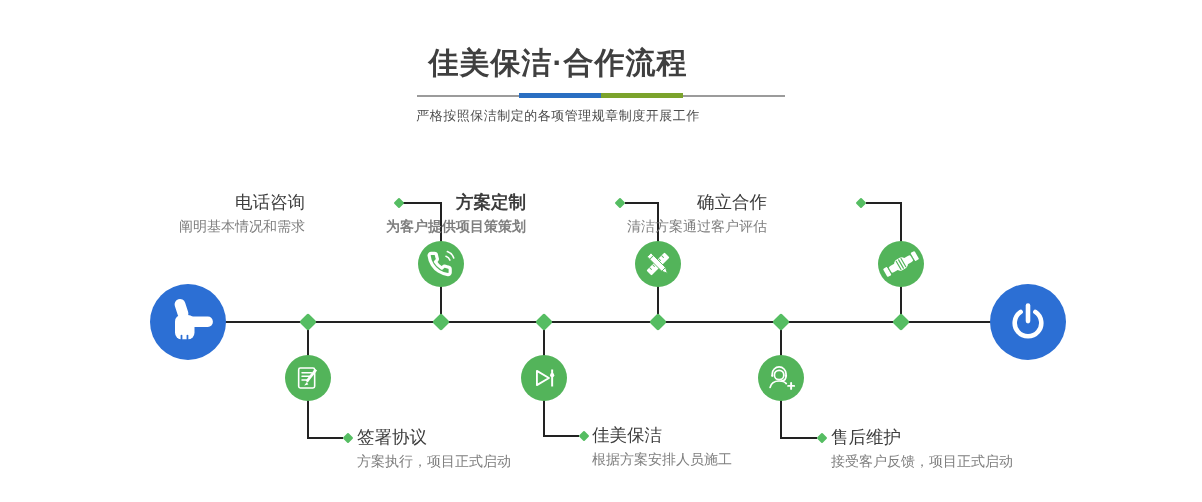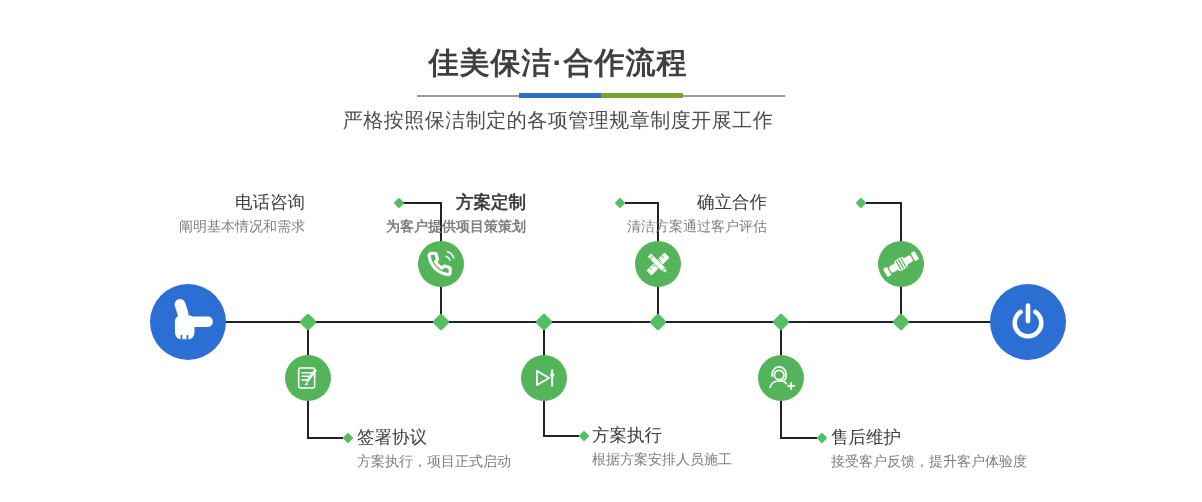--- a/index.html
+++ b/index.html
@@ -4,21 +4,21 @@
 <style>
   html,body{margin:0;padding:0;background:#fff;}
   body{width:1202px;height:502px;font-family:"Liberation Sans",sans-serif;}
   .stage{position:relative;width:1116px;height:502px;overflow:hidden;background:#fff;}
   .title{position:absolute;top:47px;left:0;width:100%;text-align:center;font-size:30px;font-weight:bold;color:#3f3f3f;letter-spacing:1px;line-height:32px;}
   .divider{position:absolute;top:93px;left:417px;width:368px;height:5px;}
   .divider .base{position:absolute;top:2px;left:0;width:100%;height:2px;background:#9b9b9b;}
   .divider .seg{position:absolute;top:0;height:5px;}
   .divider .seg.blue{left:102px;width:82px;background:#2a6fc2;}
   .divider .seg.green{left:184px;width:82px;background:#7ba32c;}
-  .subtitle{position:absolute;top:107px;left:0;width:100%;text-align:center;font-size:20px;color:#4c4c4c;letter-spacing:0.5px;}
+  .subtitle{position:absolute;top:107px;left:0;width:100%;text-align:center;font-size:13px;color:#4c4c4c;letter-spacing:0.5px;}
   .wires{position:absolute;top:0;left:0;}
   .node{position:absolute;border-radius:50%;display:flex;align-items:center;justify-content:center;}
   .node.green{width:46px;height:46px;background:#53b45a;}
   .node.blue{width:76px;height:76px;background:#2c6fd4;}
   .lbl{position:absolute;}
   .lbl .t{font-size:17.5px;color:#3c3c3c;line-height:20px;}
   .lbl .d{font-size:14px;color:#7e7e7e;line-height:18px;margin-top:5px;}
   .lbl.top{text-align:right;}
 </style>
 </head>
@@ -178,21 +178,21 @@
   </div>
   <div class="lbl top" style="right:349px;top:192px;">
     <div class="t">确立合作</div>
     <div class="d">清洁方案通过客户评估</div>
   </div>
   <div class="lbl bottom" style="left:357px;top:427px;">
     <div class="t">签署协议</div>
     <div class="d">方案执行，项目正式启动</div>
   </div>
   <div class="lbl bottom" style="left:592px;top:425px;">
-    <div class="t">方案执行</div>
+    <div class="t">佳美保洁</div>
     <div class="d">根据方案安排人员施工</div>
   </div>
   <div class="lbl bottom" style="left:831px;top:427px;">
     <div class="t">售后维护</div>
-    <div class="d">接受客户反馈，提升客户体验度</div>
+    <div class="d">接受客户反馈，项目正式启动</div>
   </div>
 
 </div>
 
 </body></html>

